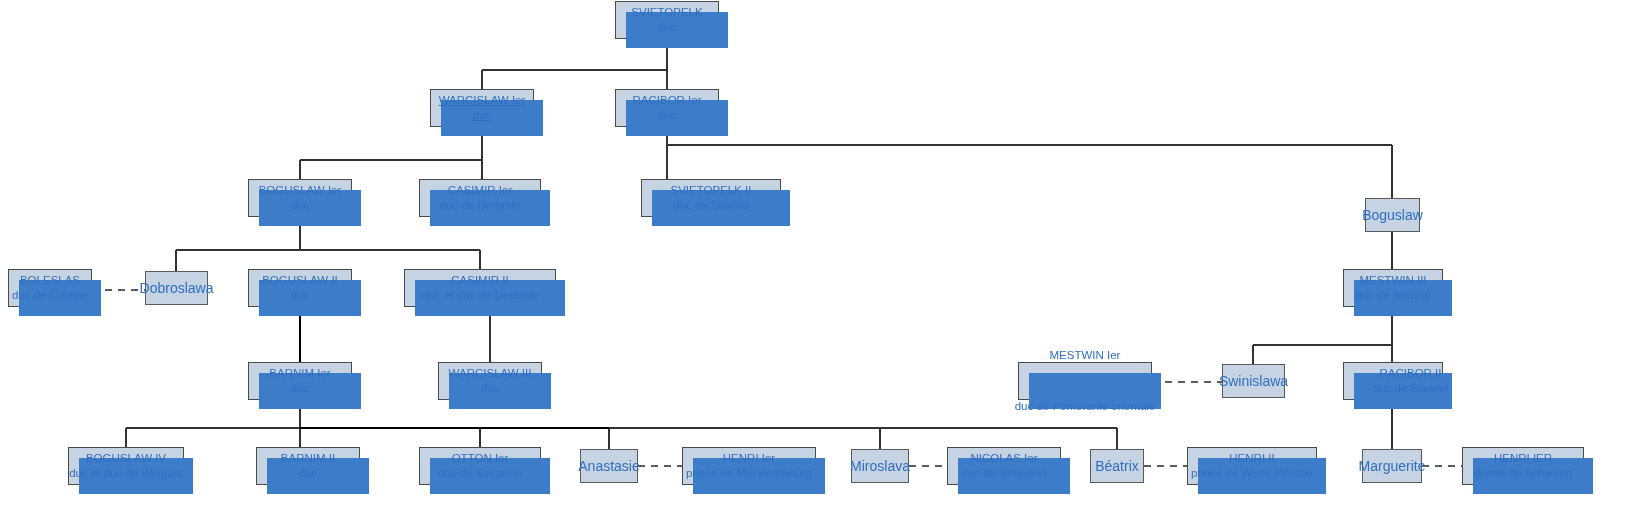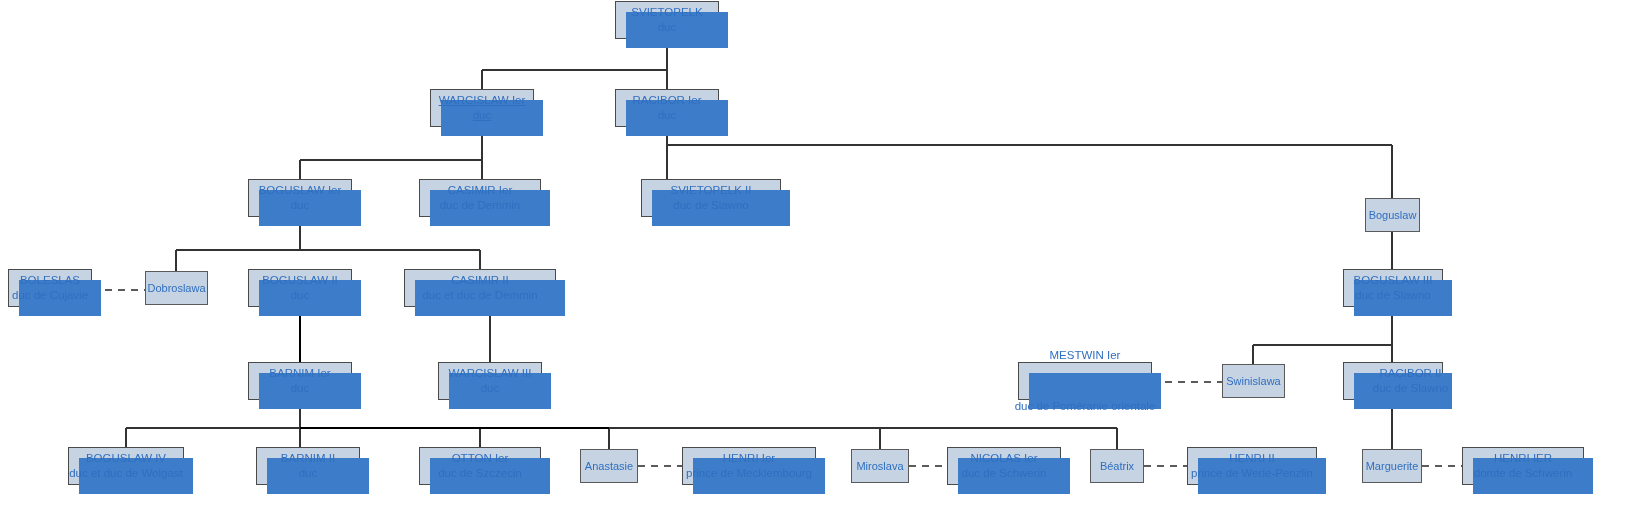--- a/index.html
+++ b/index.html
@@ -49,21 +49,21 @@
     top: 10px;
     width: 100%;
     height: 100%;
     background: #3d7cc9;
     z-index: -1;
   }
   .node.person {
     font-size: 11.5px;
   }
   .node.spouse {
-    font-size: 11px;
+    font-size: 14px;
     background: #c6d3e3;
     border: 1.5px solid #5a5a5a;
   }
 </style>
 </head>
 <body>
 
 <div id="chart">
 
   <svg id="edges" viewBox="0 0 1652 525" width="1652" height="525" xmlns="http://www.w3.org/2000/svg">
@@ -149,21 +149,21 @@
       </div>
       <div class="node person shadow" style="left: 248px; top: 269px; width: 104px; height: 38px;">
         <div class="l1">BOGUSLAW II</div>
         <div class="l2">duc</div>
       </div>
       <div class="node person shadow" style="left: 404px; top: 269px; width: 152px; height: 38px;">
         <div class="l1">CASIMIR II</div>
         <div class="l2">duc et duc de Demmin</div>
       </div>
       <div class="node person shadow" style="left: 1343px; top: 269px; width: 100px; height: 38px;">
-        <div class="l1">BOGUSLAW III</div>
+        <div class="l1">MESTWIN III</div>
         <div class="l2">duc de Slawno</div>
       </div>
       <div class="node person shadow" style="left: 248px; top: 362px; width: 104px; height: 38px;">
         <div class="l1">BARNIM Ier</div>
         <div class="l2">duc</div>
       </div>
       <div class="node person shadow" style="left: 438px; top: 362px; width: 104px; height: 38px;">
         <div class="l1">WARCISLAW III</div>
         <div class="l2">duc</div>
       </div>

